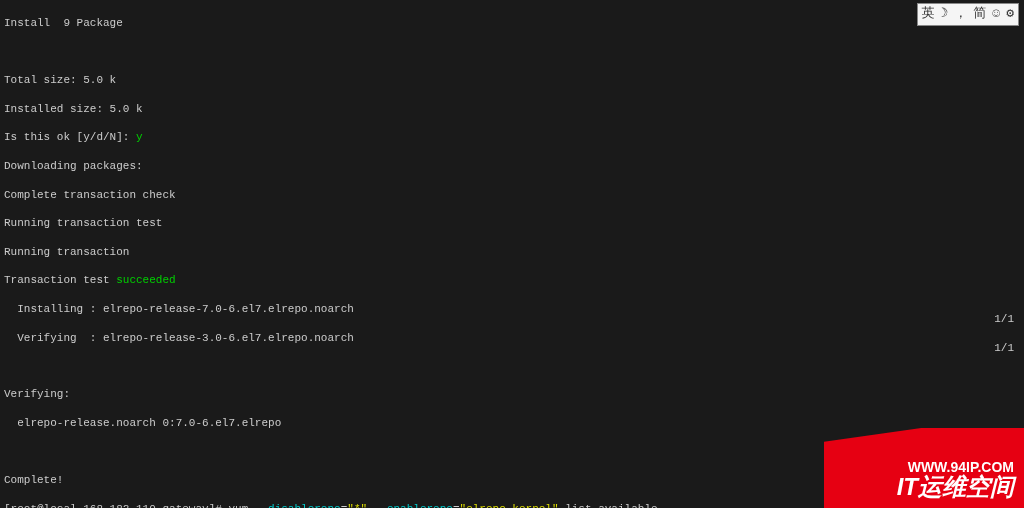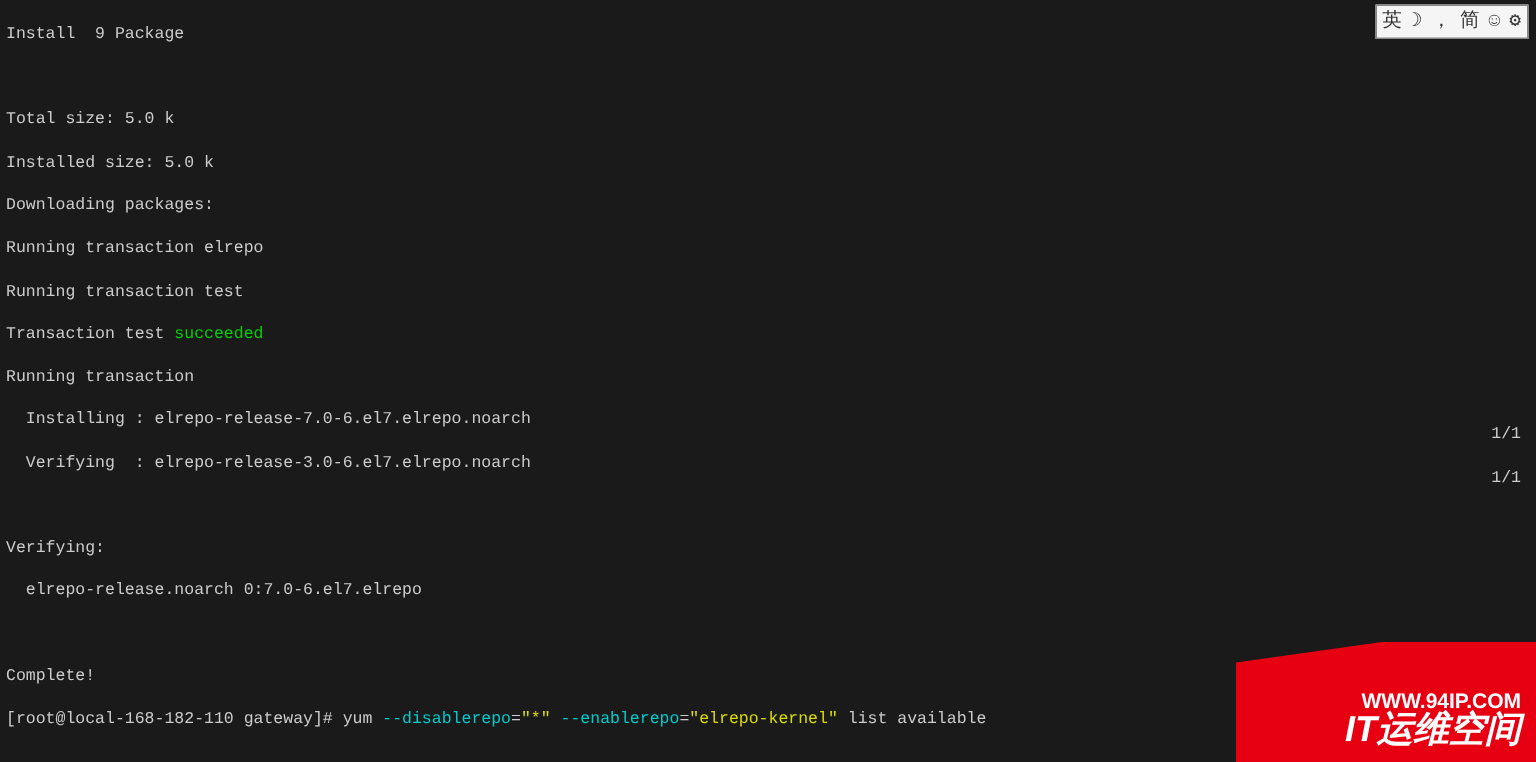--- a/index.html
+++ b/index.html
@@ -79,25 +79,26 @@
     }
   </style>
 </head>
 <body>
 
 <div class="terminal">
 <span class="line">Install  9 Package</span>
 <span class="line"></span>
 <span class="line">Total size: 5.0 k</span>
 <span class="line">Installed size: 5.0 k</span>
+<span class="line"><span>Is this ok [y/d/N]: </span><span class="green">y</span></span>
 <span class="line">Downloading packages:</span>
-<span class="line">Running transaction elrepo</span>
+<span class="line">Complete transaction check</span>
 <span class="line">Running transaction test</span>
+<span class="line">Running transaction</span>
 <span class="line"><span>Transaction test </span><span class="green">succeeded</span></span>
-<span class="line">Running transaction</span>
 <span class="line"><span>  Installing : elrepo-release-7.0-6.el7.elrepo.noarch</span><span class="right-meta">1/1</span></span>
 <span class="line"><span>  Verifying  : elrepo-release-3.0-6.el7.elrepo.noarch</span><span class="right-meta">1/1</span></span>
 <span class="line"></span>
 <span class="line">Verifying:</span>
 <span class="line">  elrepo-release.noarch 0:7.0-6.el7.elrepo</span>
 <span class="line"></span>
 <span class="line">Complete!</span>
 <span class="line"><span>[root@local-168-182-110 gateway]# </span><span>yum </span><span class="cyan">--disablerepo</span><span>=</span><span class="yellow">"*"</span><span> </span><span class="cyan">--enablerepo</span><span>=</span><span class="yellow">"elrepo-kernel"</span><span> list available</span></span>
 
 

